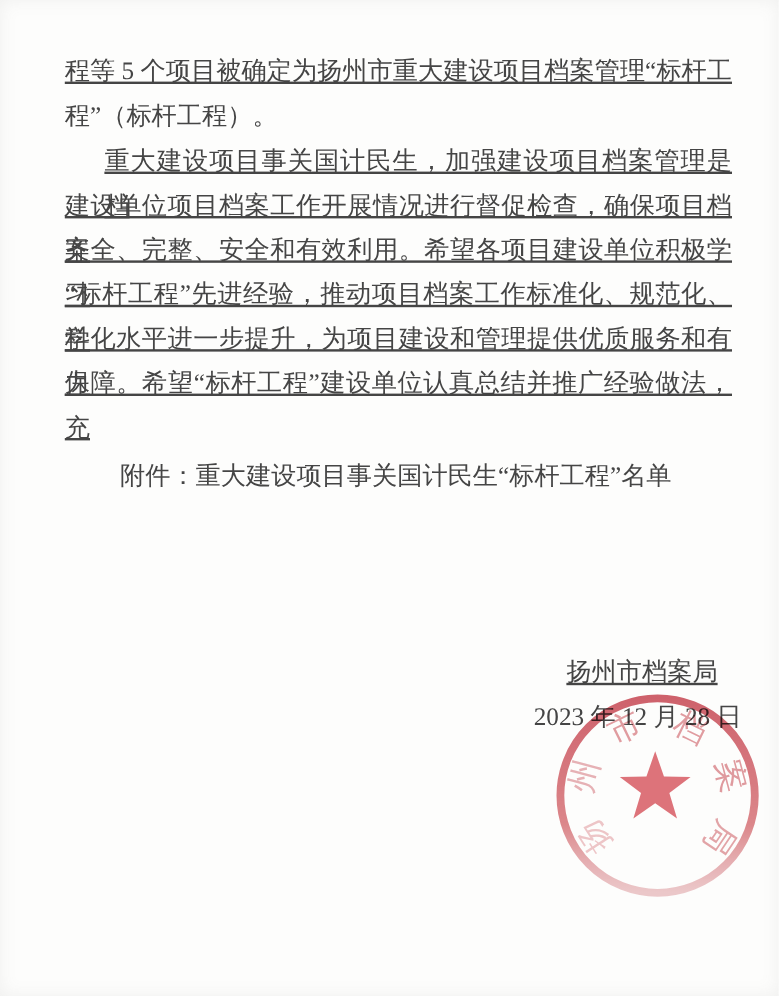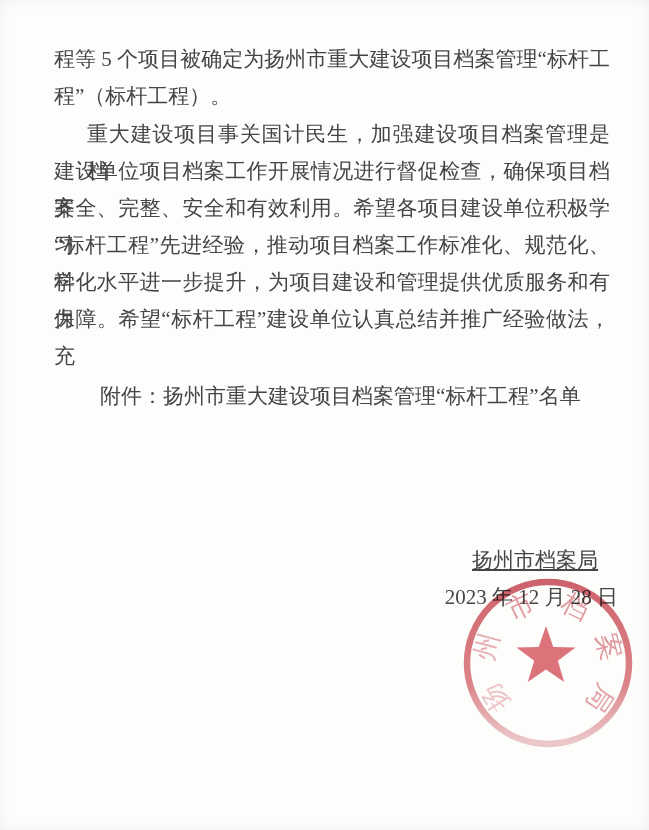--- a/index.html
+++ b/index.html
@@ -26,20 +26,21 @@
   }
   .line {
     line-height: 37px;
     height: 37px;
     white-space: nowrap;
   }
   .just {
     white-space: normal;
     text-align: justify;
     text-align-last: justify;
+    text-decoration: underline;
   }
   .fl-indent { padding-left: 33px; }
   .para-main { margin-top: 1px; }
   .attachment {
     margin-top: 40px;
     padding-left: 46px;
   }
   .sig-block {
     margin-top: 127px;
     text-align: right;
@@ -74,21 +75,21 @@
 
     <div class="para para-main">
       <div class="line just fl-indent">重大建设项目事关国计民生，加强建设项目档案管理是档</div>
       <div class="line just">建设单位项目档案工作开展情况进行督促检查，确保项目档案</div>
       <div class="line just">齐全、完整、安全和有效利用。希望各项目建设单位积极学习</div>
       <div class="line just">“标杆工程”先进经验，推动项目档案工作标准化、规范化、科</div>
       <div class="line just">学化水平进一步提升，为项目建设和管理提供优质服务和有力</div>
       <div class="line just">保障。希望“标杆工程”建设单位认真总结并推广经验做法，充</div>
     </div>
 
-    <div class="line attachment">附件：扬州市重大建设项目档案管理“标杆工程”名单</div>
+    <div class="line attachment">附件：重大建设项目事关国计民生“标杆工程”名单</div>
 
     <div class="sig-block">
       <div class="line sig-line">扬州市档案局</div>
       <div class="line date-line">2023 年 12 月 28 日</div>
     </div>
 
   </div>
 
   <svg class="seal" viewBox="0 0 190 190" role="img" aria-label="扬州市档案局公章">
     <defs>

